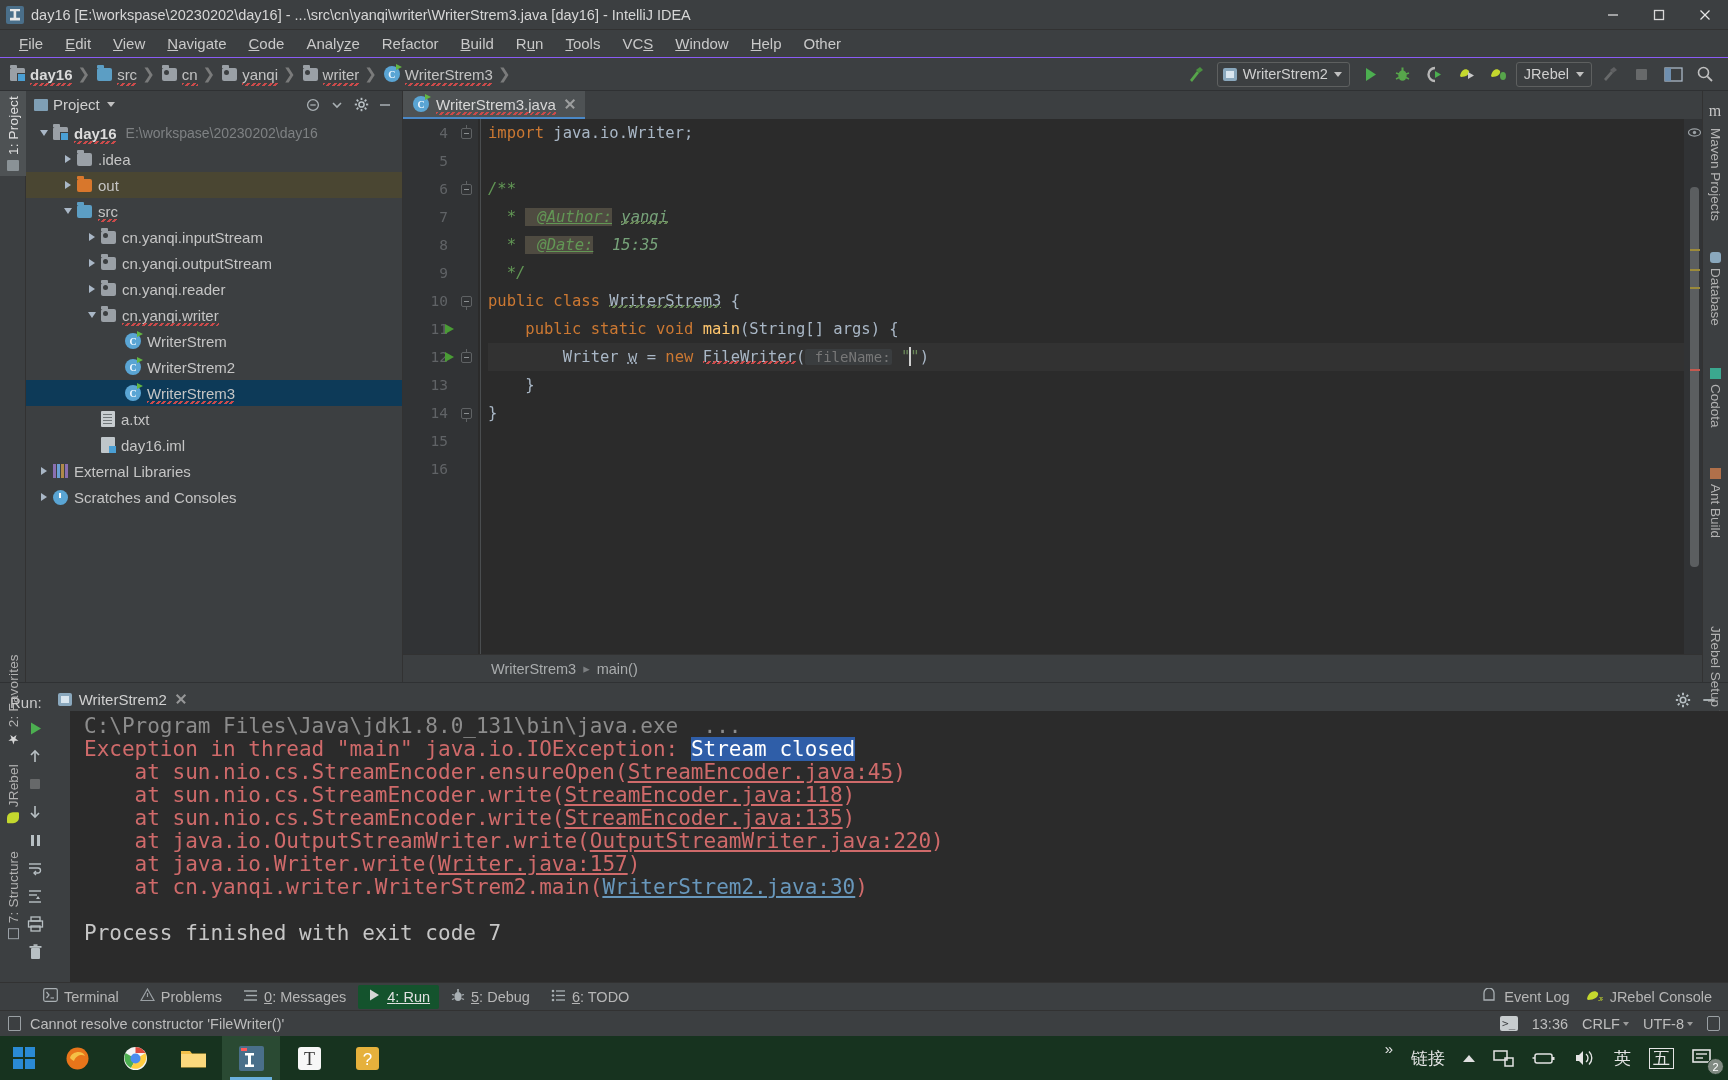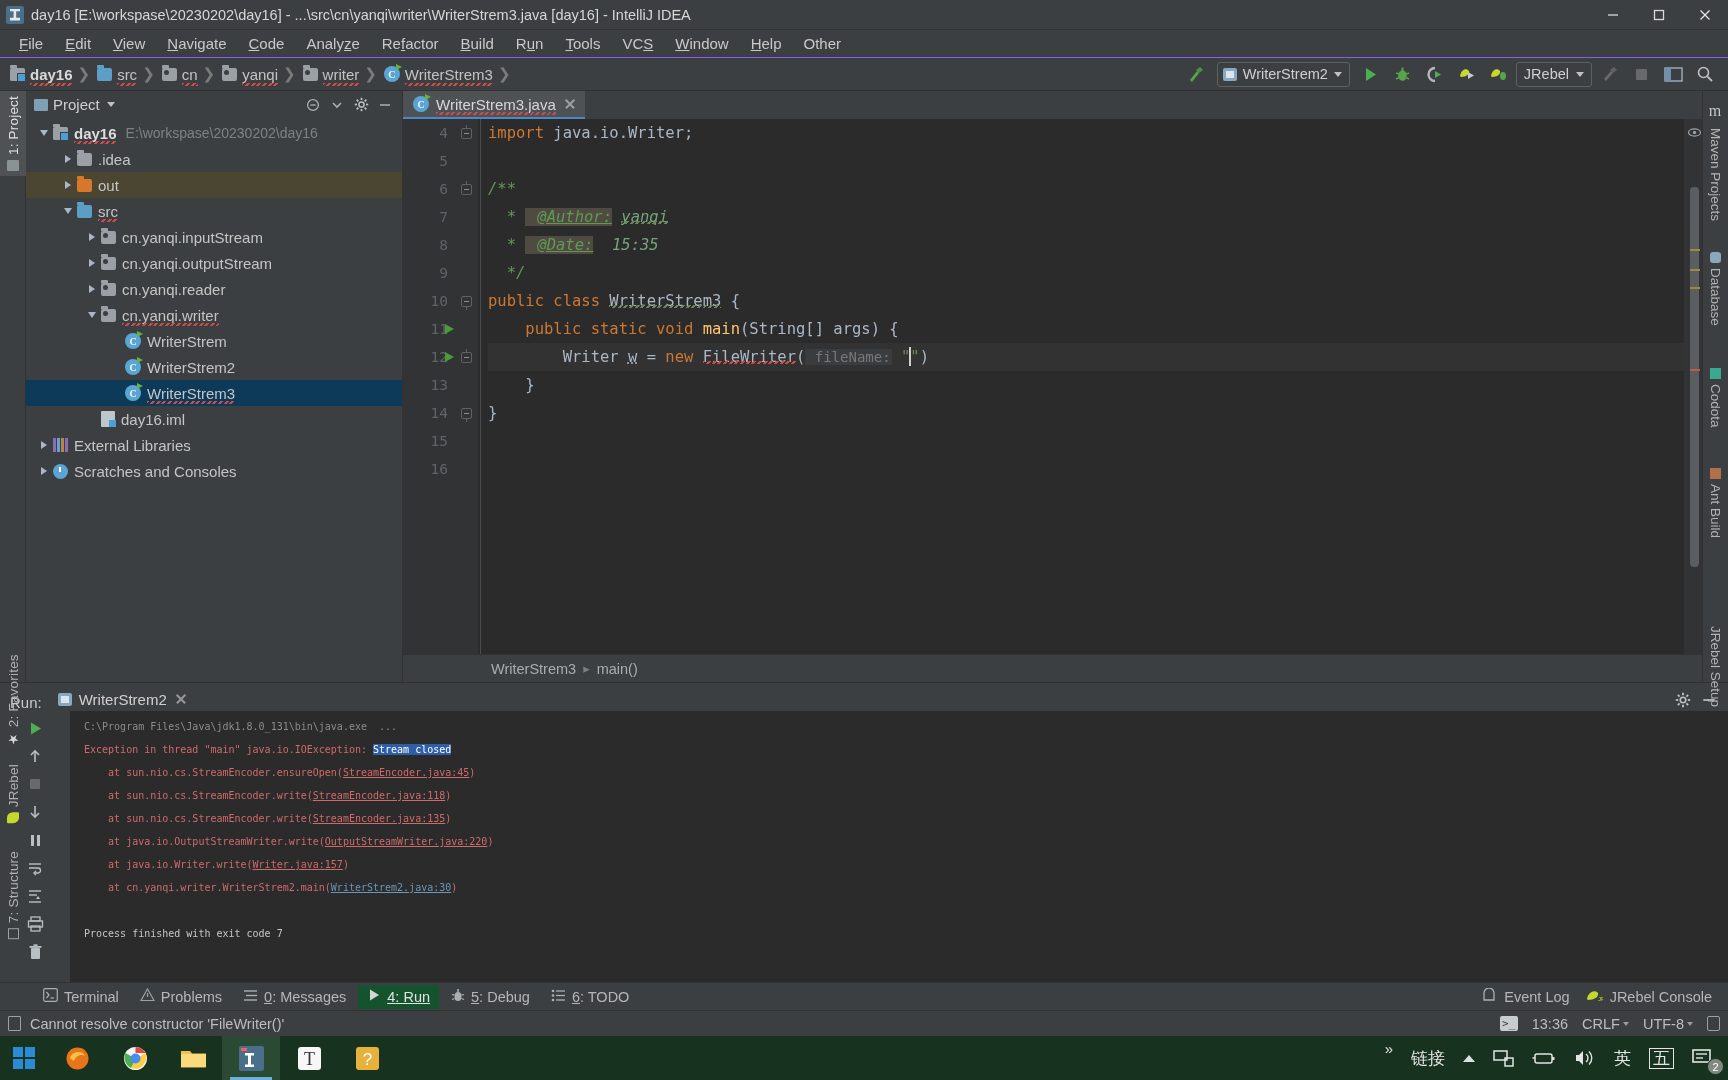--- a/index.html
+++ b/index.html
@@ -203,21 +203,21 @@
   .run-tab { display:flex;align-items:center;gap:7px;height:24px;padding:0 6px;border-radius:2px; }
   .run-tab .t{ font-size:15px;color:#d0d0d0; }
   .run-tab-ico{width:14px;height:13px;background:#8aa8bd;border-radius:2px;position:relative;flex:0 0 14px;}
   .run-tab-ico:after{content:"";position:absolute;left:3px;top:3px;width:8px;height:7px;background:#d9e6ef;}
   .run-head .spacer{ margin-left:auto; display:flex; gap:4px; align-items:center;}
   .run-body { flex:1 1 auto;display:flex;min-height:0; }
   .run-gutter { width:70px;flex:0 0 70px;background:#3c3f41;display:flex;flex-direction:column;align-items:center;gap:2px;padding-top:4px;}
   .rg-btn { width:26px;height:26px;display:flex;align-items:center;justify-content:center;border-radius:2px; }
   .console {
     flex:1 1 auto;background:#2b2b2b;overflow:hidden;position:relative;
-    font-family:"DejaVu Sans Mono",monospace;font-size:10px;line-height:23px;padding:4px 0 0 14px;
+    font-family:"DejaVu Sans Mono",monospace;font-size:21px;line-height:23px;padding:4px 0 0 14px;
   }
   .c-line { white-space:pre; }
   .c-grey { color:#8c8c8c; }
   .c-red { color:#cf6a6a; }
   .c-link { color:#cf6a6a; text-decoration:underline; }
   .c-link.blue { color:#6897bb; }
   .c-white { color:#c6c6c6; }
   .c-sel { background:#2f5ea8; color:#ffffff; }
 
   
@@ -546,20 +546,25 @@
             <span class="icon-class">C</span>
             <span class="nm">WriterStrem2</span>
           </div>
           <div class="row sel" style="padding-left: 82px;">
             <span class="arrow none"></span>
             <span class="icon-class">C</span>
             <span class="nm squig">WriterStrem3</span>
           </div>
           <div class="row" style="padding-left: 58px;">
             <span class="arrow none"></span>
+            <span class="icon-txtfile"></span>
+            <span class="nm">a.txt</span>
+          </div>
+          <div class="row" style="padding-left: 58px;">
+            <span class="arrow none"></span>
             <span class="icon-iml"></span>
             <span class="nm">day16.iml</span>
           </div>
           <div class="row" style="padding-left: 10px;">
             <span class="arrow">
               <i></i>
             </span>
             <span class="icon-lib"></span>
             <span class="nm">External Libraries</span>
           </div>

